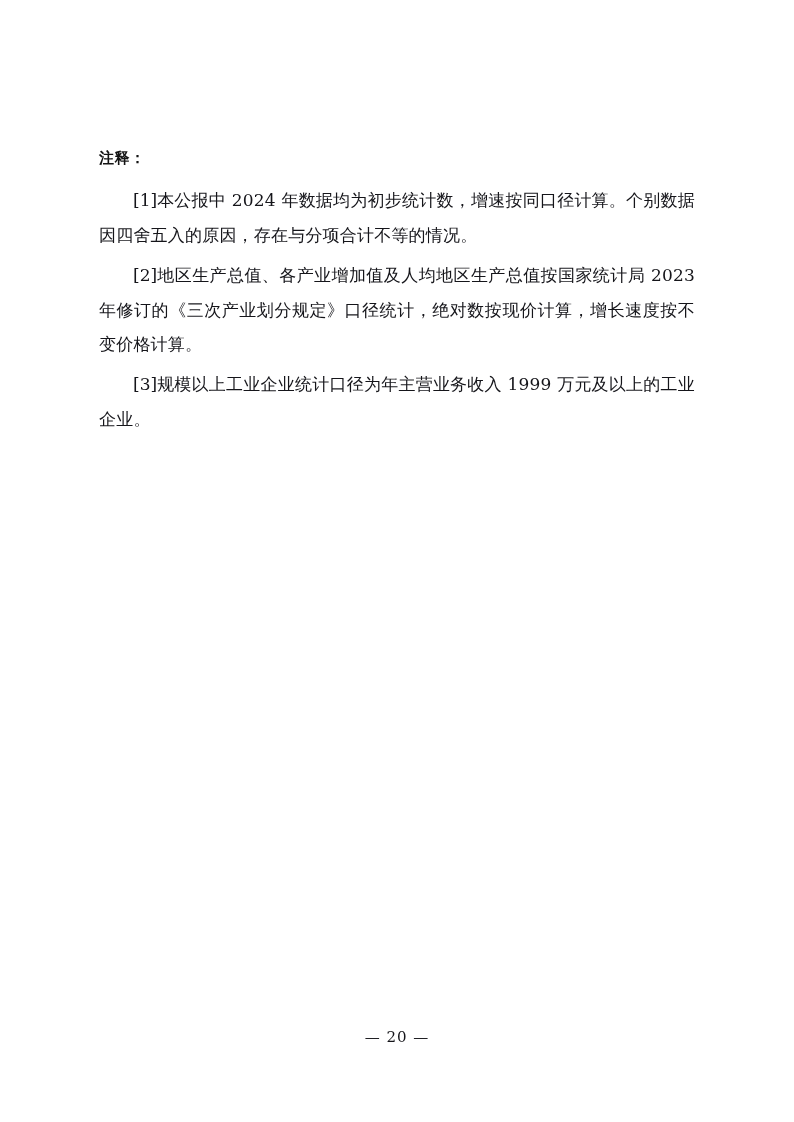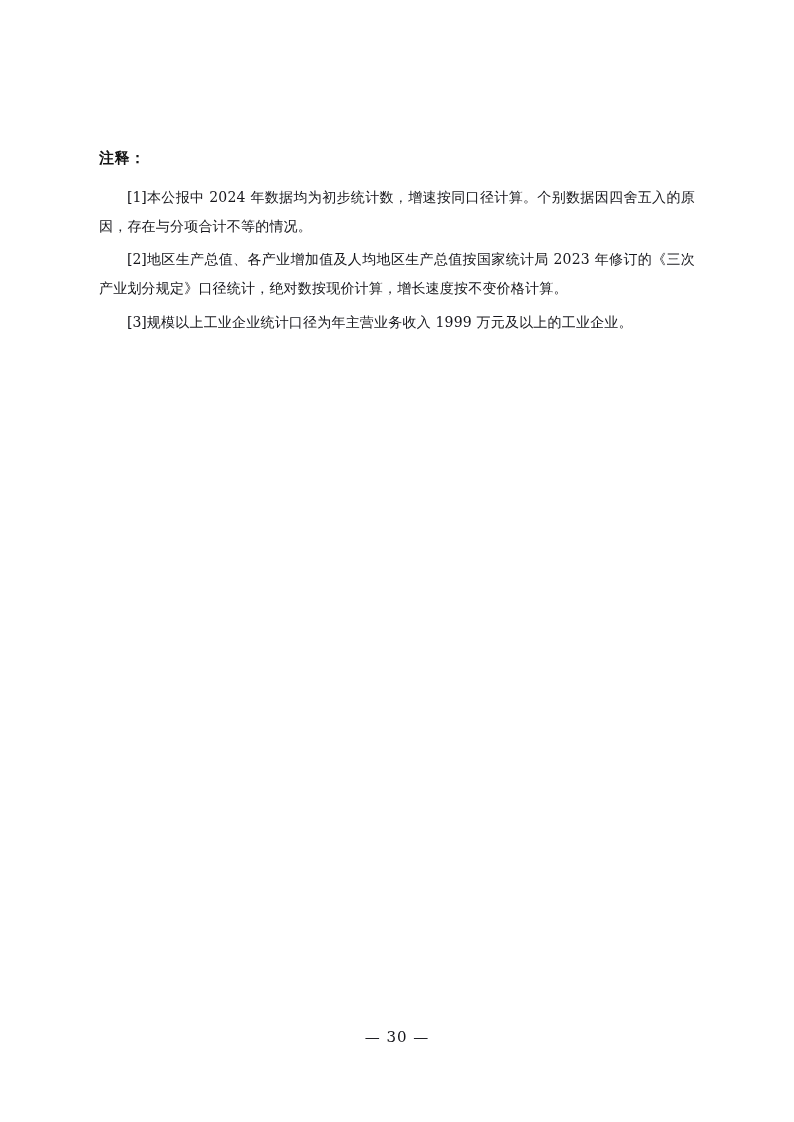--- a/index.html
+++ b/index.html
@@ -32,21 +32,21 @@
   .notes-heading {
     font-family: "DejaVu Serif", "Liberation Serif", serif;
     font-weight: bold;
     font-size: 15px;
     letter-spacing: 0.5px;
     color: #141414;
     margin: 0 0 14px 0;
     line-height: 1.4;
   }
   .note {
-    font-size: 14px;
+    font-size: 17px;
     line-height: 2.05;
     text-align: justify;
     text-justify: inter-ideograph;
     text-indent: 2em;
     margin: 0 0 5px 0;
     color: #15151a;
     letter-spacing: 0.2px;
   }
   .note .tag {
     letter-spacing: 0;
@@ -71,14 +71,14 @@
 
     <p class="note"><span class="tag">[1]</span><span>本公报中 2024 年数据均为初步统计数，增速按同口径计算。个别数据因四舍五入的原因，存在与分项合计不等的情况。</span></p>
 
     <p class="note"><span class="tag">[2]</span><span>地区生产总值、各产业增加值及人均地区生产总值按国家统计局 2023 年修订的《三次产业划分规定》口径统计，绝对数按现价计算，增长速度按不变价格计算。</span></p>
 
     <p class="note"><span class="tag">[3]</span><span>规模以上工业企业统计口径为年主营业务收入 1999 万元及以上的工业企业。</span></p>
 
 
   </div>
 
-  <div class="footer">— 30 —</div>
+  <div class="footer">— 20 —</div>
 </div>
 
 </body></html>

